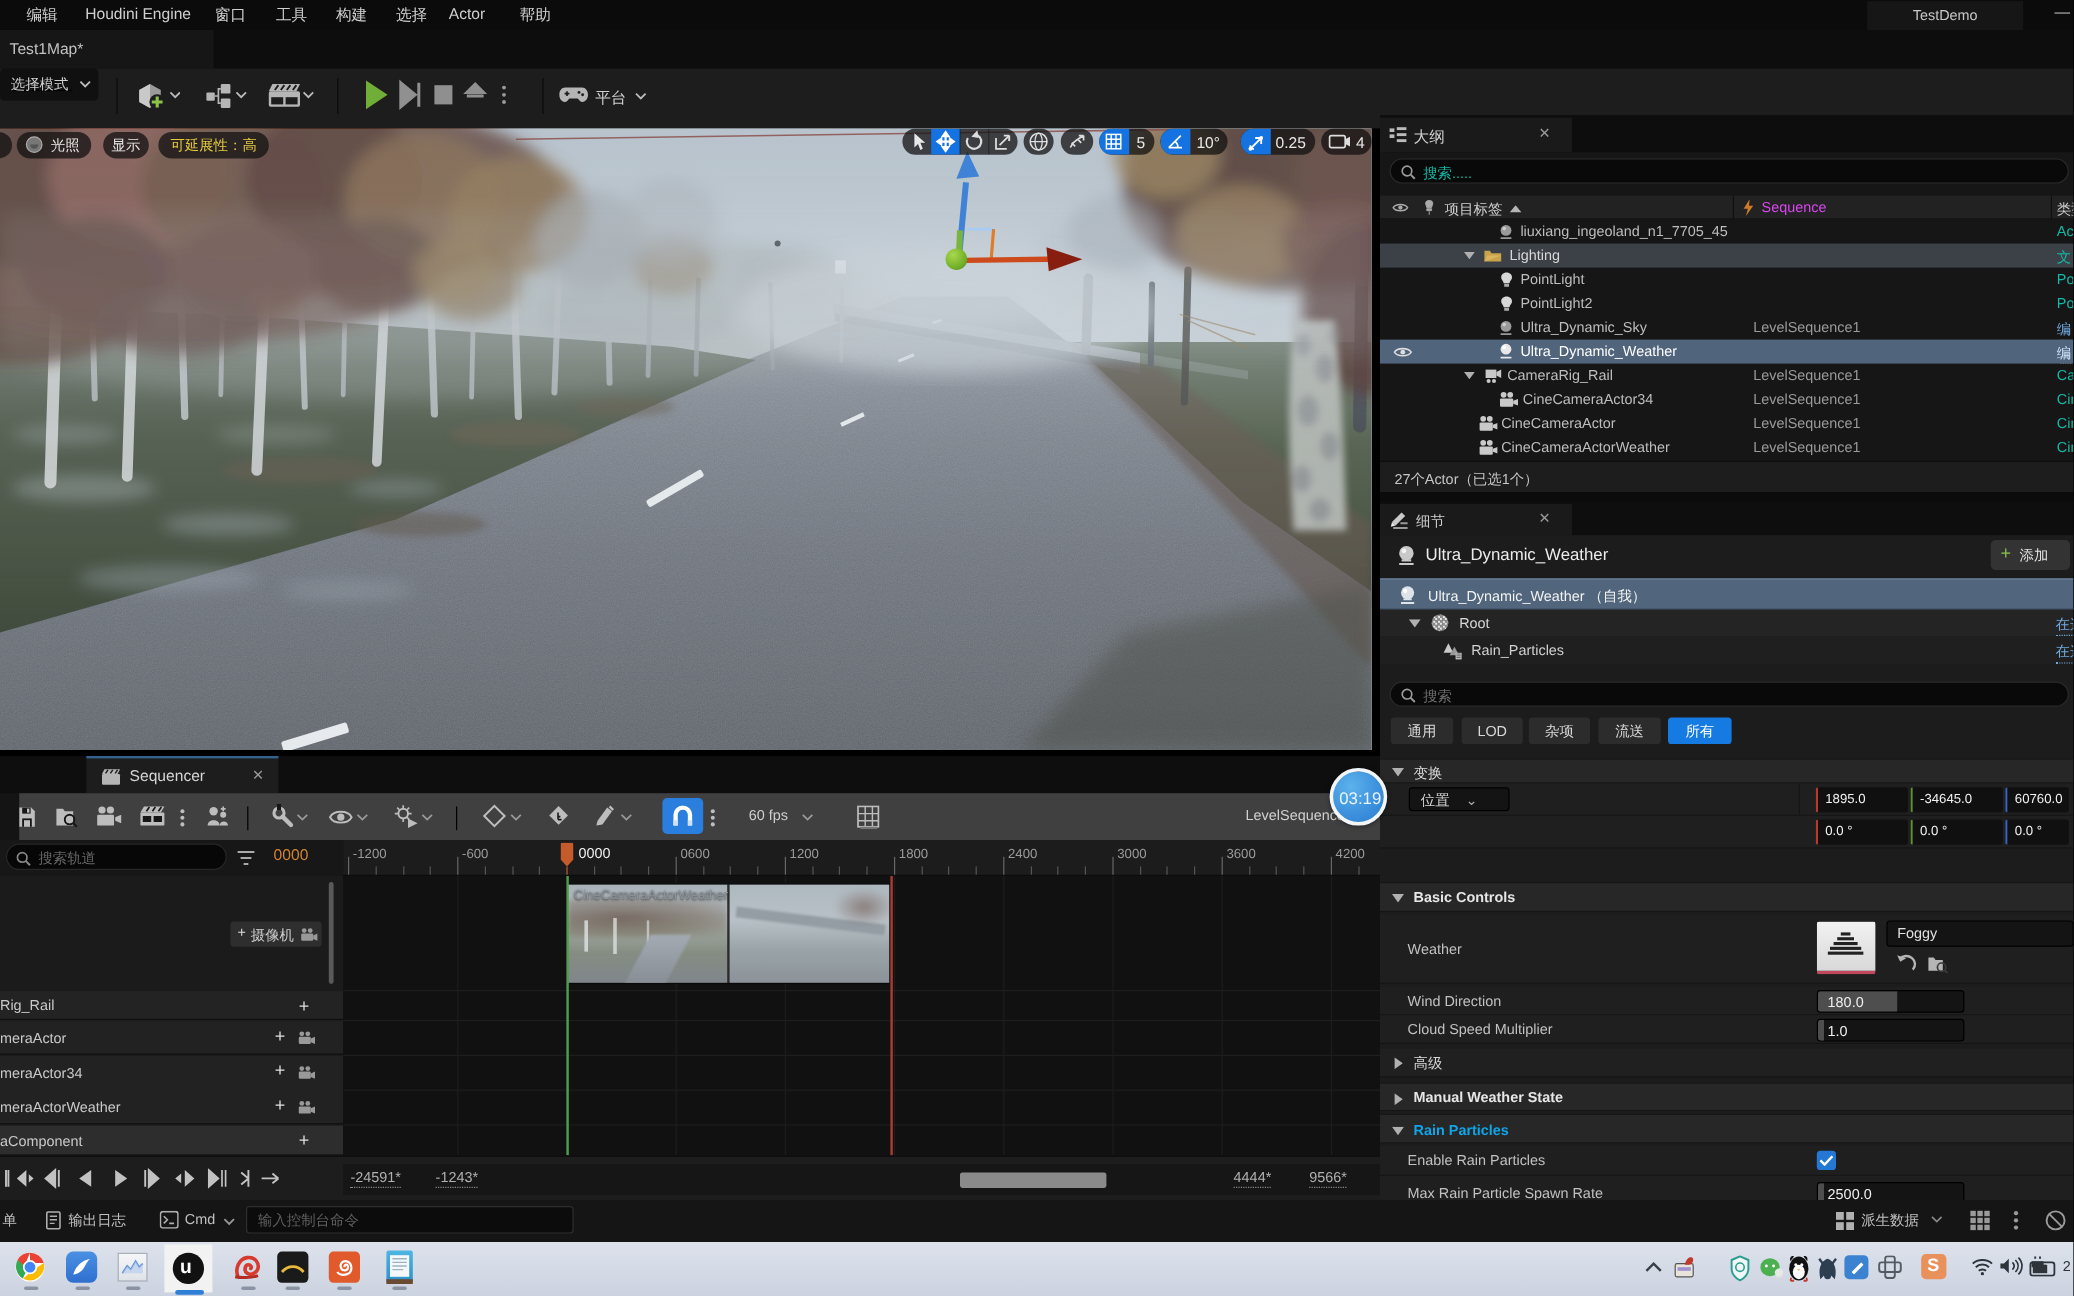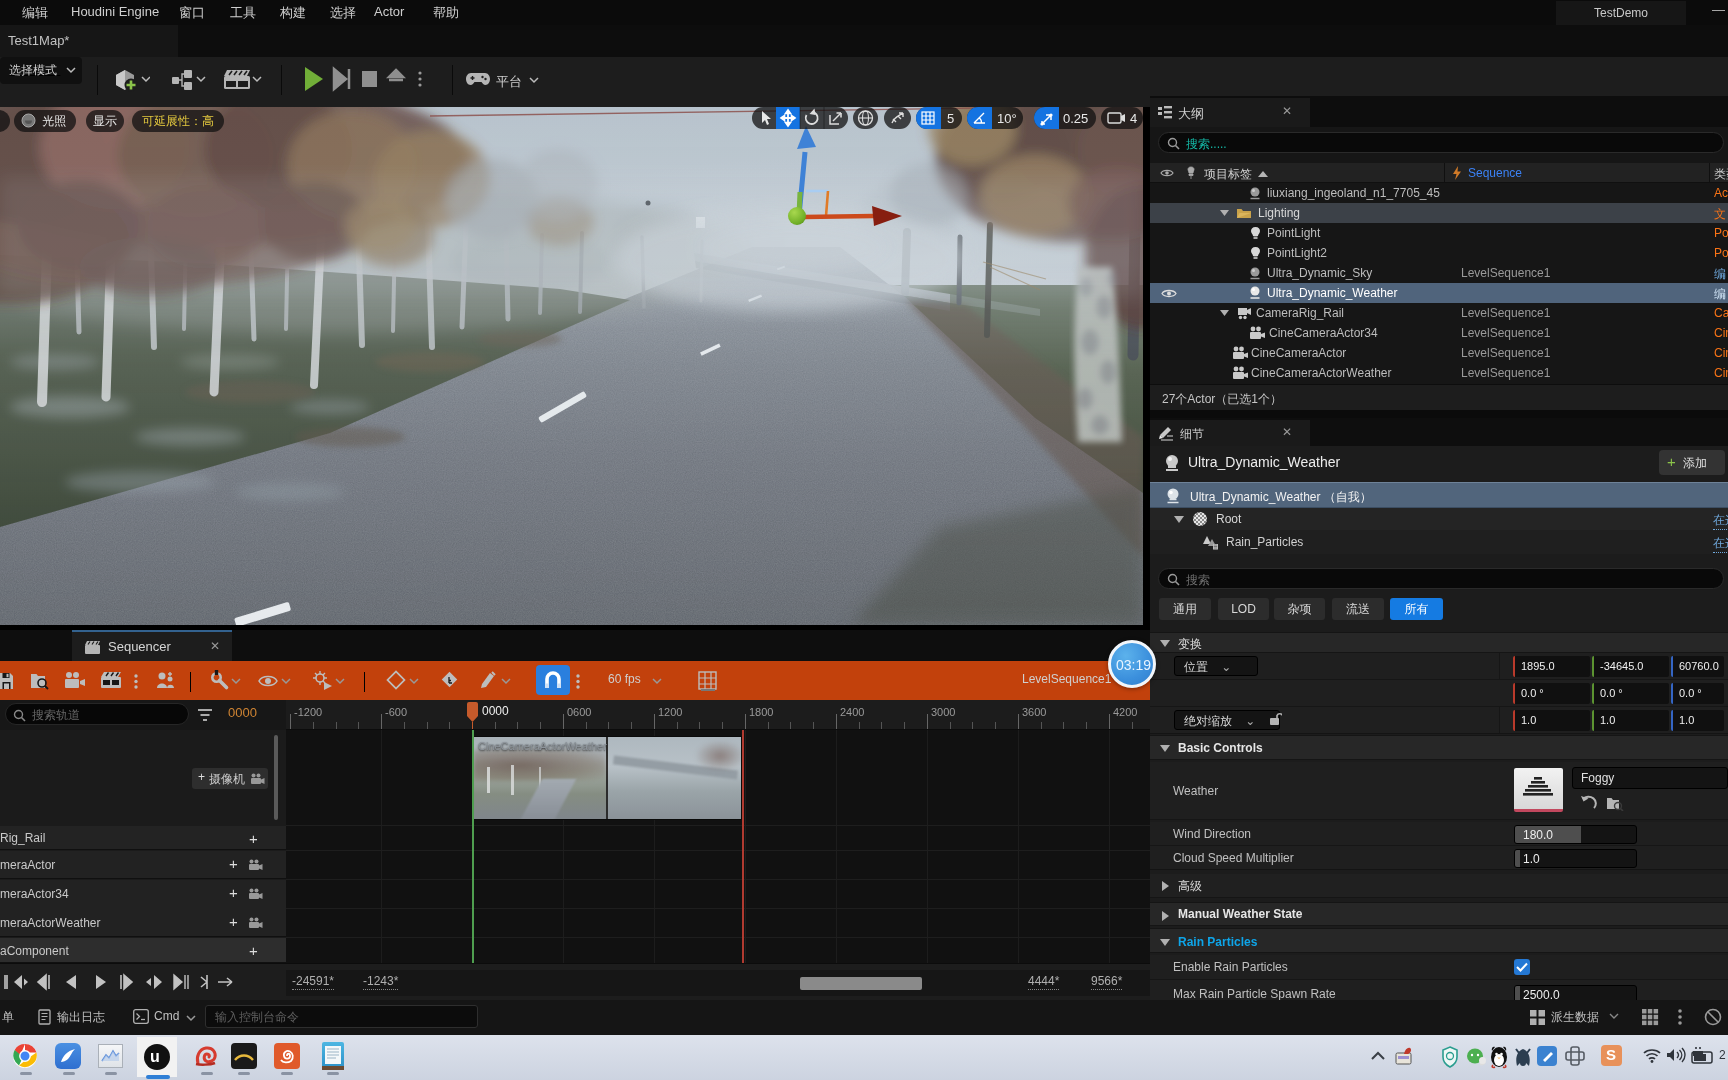--- a/index.html
+++ b/index.html
@@ -34,21 +34,21 @@
 .cathdr { background:#272727; border-bottom:1px solid #151515; border-top:1px solid #151515; }
 .prow { left:0; width:578px; background:#1f1f1f; border-bottom:1px solid #161616; }
 .prow .pname { left:0; top:0; width:350px; height:100%; border-right:1px solid #161616; }
 .pdrop { position:absolute; left:24px; top:3px; height:20px; background:#141414; border:1px solid #000; border-radius:3px; color:#d8d8d8; line-height:20px; padding-left:9px; }
 .pchv { color:#aaa; margin-left:10px; }
 .nbox { display:inline-block; height:21px; width:77px; background:#101010; color:#f0f0f0; font-size:11px; line-height:21px; padding-left:6px; margin-right:2px; border-radius:2px; overflow:hidden; white-space:nowrap; }
 .nlast { width:53px; }
 
 .otrow { position:absolute; left:0; width:578px; height:20px; color:#bdbdbd; overflow:hidden; white-space:nowrap; }
 .otrow .seq { position:absolute; left:311px; top:3px; color:#9a9a9a; }
-.otrow .typ { position:absolute; left:564px; top:3px; color:#f97316; }
+.otrow .typ { position:absolute; left:564px; top:3px; color:#14b8a6; }
 .otrow .lnk { color:#6fa8dc; border-bottom:1px dotted #6fa8dc; }
 
 #sequencer { left:0; top:630px; width:1150px; height:370px; background:#141414; overflow:hidden; font-size:12px; color:#b8b8b8;}
 
 .seqrow { left:0; width:286px; color:#c9c9c9; border-bottom:1px solid #101010; overflow:hidden; white-space:nowrap; }
 .seqrow .plus { position:absolute; top:4px; color:#ddd; font-size:15px; }
 .camico { position:absolute; top:8px; width:15px; height:12px; }
 .gline { position:absolute; top:0; width:1px; height:233px; background:#1d1d1d; }
 .dotted { color:#b0b0b0; border-bottom:1px dotted #888; padding-bottom:1px; }
 .rtick { position:absolute; top:22px; width:1px; height:8px; background:#555; }
@@ -435,21 +435,21 @@
             <path d="M6 1 C8 1 9 2 9 3.5 C9 5 8 5.5 8 7 L4 7 C4 5.5 3 5 3 3.5 C3 2 4 1 6 1 Z M4 8 L8 8 L8 9.5 L4 9.5 Z M6 10 L6 13" stroke="#aaa" fill="#aaa" stroke-width="0.8"></path>
           </svg>
         <span class="abs" style="left:54px;top:3px;color:#cfcfcf">项目标签</span>
         <svg class="abs" style="left:108px;top:8px" width="10" height="6">
             <path d="M0 6 L5 0 L10 6 Z" fill="#b5b5b5"></path>
           </svg>
         <div class="abs" style="left:294px;top:0;width:1px;height:20px;background:#101010"></div>
         <svg class="abs" style="left:302px;top:3px" width="10" height="14">
             <path d="M6 0 L1 8 L4.5 8 L3 14 L9 5.5 L5.5 5.5 Z" fill="#d07a28"></path>
           </svg>
-        <span class="abs" style="left:318px;top:3px;color:#3b82f6">Sequence</span>
+        <span class="abs" style="left:318px;top:3px;color:#d946ef">Sequence</span>
         <div class="abs" style="left:559px;top:0;width:1px;height:20px;background:#101010"></div>
         <span class="abs" style="left:564px;top:3px;color:#cfcfcf;white-space:nowrap">类型</span>
       </div>
       <div id="otrows" class="abs" style="left:0;top:56px;width:578px;height:202px;overflow:hidden">
         <div class="otrow" style="top:0">
           <svg class="abs" style="left:98px;top:3px" width="15" height="15">
               <circle cx="7" cy="6" r="4.5" fill="#9a9a9a"></circle>
               <circle cx="5.5" cy="4.5" r="1.5" fill="#ccc"></circle>
               <path d="M2.5 12.5 L11.5 12.5" stroke="#9a9a9a" stroke-width="1.5"></path>
             </svg>
@@ -647,30 +647,20 @@
         <div class="abs fbtn" style="left:240px;width:53px;background:#157be2;color:#fff">所有</div>
       </div>
       <div class="abs prow" style="top:207px;height:27px">
         <div class="abs pname">
             <div class="pdrop" style="width:84px">位置 <span class="pchv">⌄</span></div>
           </div>
         <div class="abs" style="left:363px;top:3px"><span class="nbox" style="border-left:2px solid #b93a2b">1895.0</span><span class="nbox" style="border-left:2px solid #5c9431">-34645.0</span><span class="nbox nlast" style="border-left:2px solid #3465c4">60760.0</span></div>
       </div>
       <div class="abs prow" style="top:234px;height:27px">
         <div class="abs" style="left:363px;top:3px"><span class="nbox" style="border-left:2px solid #b93a2b">0.0 °</span><span class="nbox" style="border-left:2px solid #5c9431">0.0 °</span><span class="nbox nlast" style="border-left:2px solid #3465c4">0.0 °</span></div>
-      </div>
-      <div class="abs prow" style="top:261px;height:27px;border-bottom:1px solid #141414">
-        <div class="abs pname">
-            <div class="pdrop" style="width:106px">绝对缩放 <span class="pchv">⌄</span></div>
-          <svg class="abs" style="left:118px;top:4px" width="14" height="15">
-              <rect x="2" y="7" width="9" height="7" rx="1" fill="#b5b5b5"></rect>
-              <path d="M9 7 L9 4.5 A3 3 0 0 1 14.5 4.5" stroke="#b5b5b5" stroke-width="1.6" fill="none"></path>
-            </svg>
-        </div>
-        <div class="abs" style="left:363px;top:3px"><span class="nbox" style="border-left:2px solid #b93a2b">1.0</span><span class="nbox" style="border-left:2px solid #5c9431">1.0</span><span class="nbox nlast" style="border-left:2px solid #3465c4">1.0</span></div>
       </div>
 
       <div class="abs cathdr" style="left:0;top:289px;width:578px;height:25px">
         <svg class="abs" style="left:10px;top:9px" width="10" height="7">
             <path d="M0 0 L10 0 L5 7 Z" fill="#b0b0b0"></path>
           </svg>
         <span class="abs" style="left:28px;top:5px;color:#e6e6e6;font-weight:bold">Basic Controls</span>
       </div>
       <div class="abs prow" style="top:316px;height:58px">
         <span class="abs" style="left:23px;top:22px">Weather</span>
@@ -754,21 +744,21 @@
         <svg class="abs" style="left:12px;top:8px" width="18" height="15">
             <rect x="1" y="5" width="15" height="9" rx="1" fill="#b5b5b5"></rect>
             <path d="M1 5 L3 1 L16 1 L14 5 Z" fill="#b5b5b5"></path>
             <path d="M4 4.5 L6 1.5 M8 4.5 L10 1.5 M12 4.5 L14 1.5" stroke="#1d1d1d" stroke-width="1.2"></path>
           </svg>
         <span class="abs" style="left:36px;top:7px;color:#d5d5d5;font-size:13px">Sequencer</span>
         <span class="abs" style="left:138px;top:7px;color:#999">✕</span>
       </div>
     </div>
 
-    <div class="abs" style="left:0;top:31px;width:1150px;height:39px;background:#c2410c">
+    <div class="abs" style="left:16px;top:31px;width:1150px;height:39px;background:#404040">
       <svg class="abs" style="left:0;top:9px" width="600" height="22" fill="#bdbdbd" stroke="none">
         <path d="M0 3 L10 3 L13 6 L13 19 L0 19 Z" fill="#bdbdbd"></path>
           <rect x="2.5" y="3" width="7" height="5" fill="#171717"></rect>
           <rect x="6.5" y="3.8" width="2" height="3.4" fill="#bdbdbd"></rect>
           <rect x="2.5" y="12" width="8" height="7" fill="#171717"></rect>
           <rect x="4" y="13.5" width="5" height="5.5" fill="#bdbdbd"></rect>
         <g transform="translate(30,0)">
             <path d="M1 4 L1 18 L15 18 L15 6 L8 6 L6.5 4 Z" fill="#bdbdbd"></path>
             <circle cx="12" cy="13" r="4" fill="none" stroke="#171717" stroke-width="1.6"></circle>
             <path d="M15 16 L18 19" stroke="#171717" stroke-width="1.8"></path>

